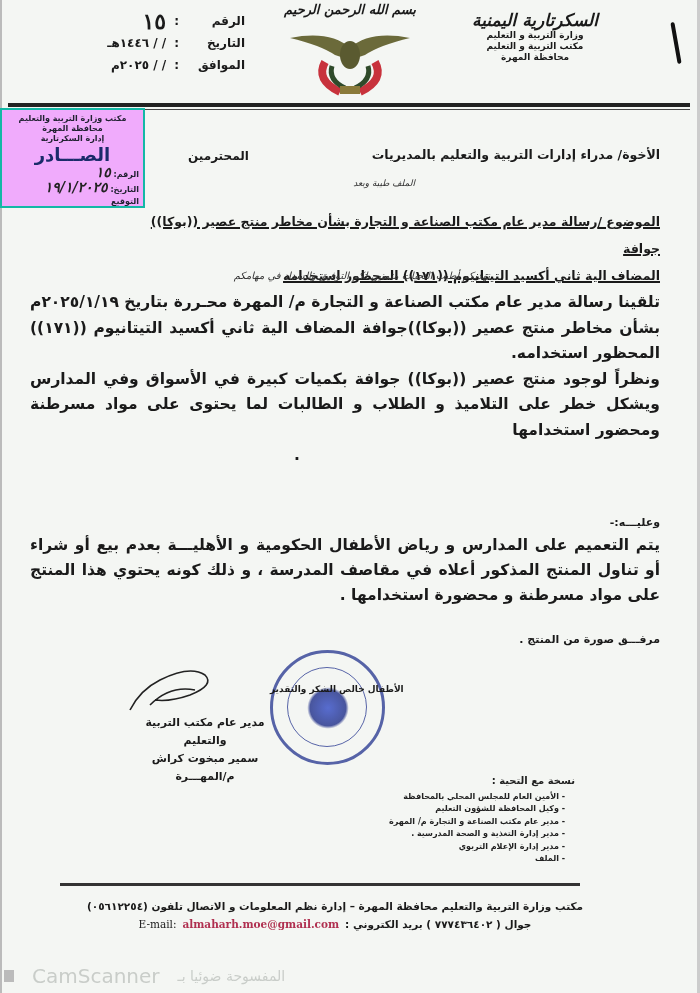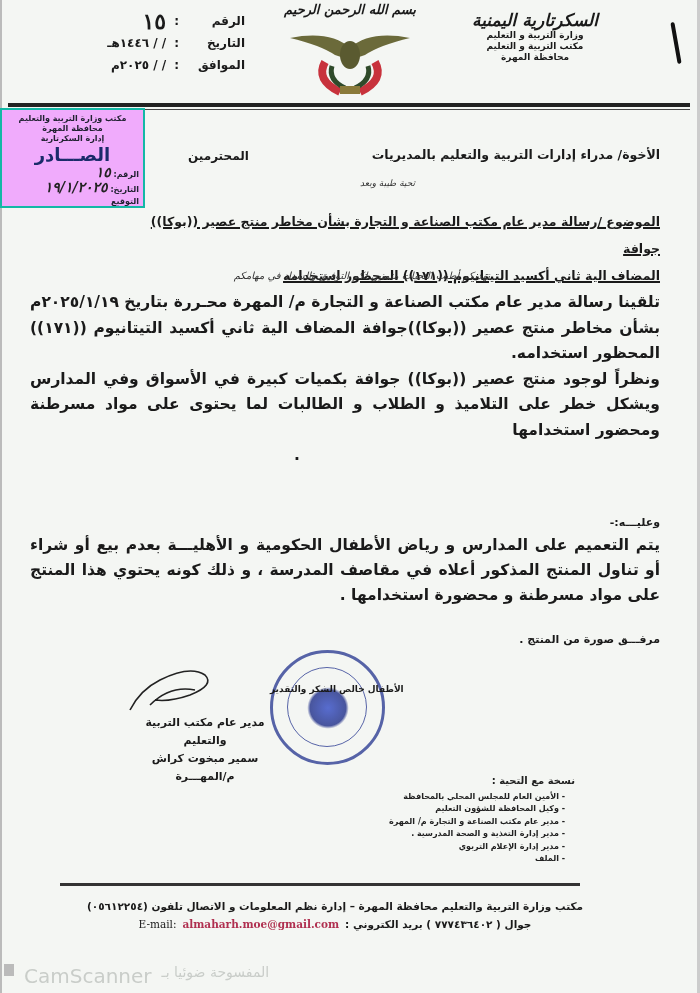--- a/index.html
+++ b/index.html
@@ -62,21 +62,21 @@
     .cc .cc-item { padding-right: 10px; }
 
     .rule-bottom { position: absolute; left: 60px; right: 120px; top: 883px; height: 3px; background: #333; }
 
     
     .footer { position: absolute; left: 70px; top: 897px; width: 530px; text-align: center; font-size: 10.5px; font-weight: bold; line-height: 18px; }
     .footer .email-row { display: flex; justify-content: center; gap: 6px; direction: rtl; }
     .footer .email { color: #b03050; font-family: "DejaVu Serif", serif; direction: ltr; }
     .footer .email-lbl { font-family: "DejaVu Serif", serif; font-weight: normal; direction: ltr; }
 
-    .watermark { position: absolute; left: 4px; top: 964px; font-size: 20px; color: #c9cdc9; direction: ltr; display: flex; gap: 10px; align-items: flex-start; }
+    .watermark { position: absolute; left: 4px; top: 964px; font-size: 20px; color: #c9cdc9; direction: ltr; display: flex; gap: 18px; align-items: center; }
     .watermark .ar { font-size: 14px; direction: rtl; }
     .watermark .logo { width: 10px; height: 12px; background: #bbb; }
     .right-edge { position: absolute; right: 0; top: 0; width: 3px; height: 993px; background: #ccc; }
     .left-edge { position: absolute; left: 0; top: 0; width: 2px; height: 993px; background: #bbb; }
   </style>
 </head>
 <body>
 
 <div class="page">
   <div class="left-edge"></div>
@@ -138,21 +138,21 @@
     <div class="meta">
       <span>التوقيع</span>
     </div>
   </div>
 
   <div class="addressee">
     <span>الأخوة/</span>
     <span>مدراء إدارات التربية والتعليم بالمديريات</span>
   </div>
   <div class="respected">المحترمين</div>
-  <div class="hand-note-1">تحية طيبة وبعد</div>
+  <div class="hand-note-1">الملف طيبة وبعد</div>
 
   <div class="subject">
     <div><span>الموضوع /</span><span>رسالة مدير عام مكتب الصناعة و التجارة بشأن مخاطر منتج عصير ((بوكا)) جوافة</span></div>
     <div><span>المضاف الية ثاني أكسيد التيتانيوم ((١٧١)) المحظور استخدامه</span></div>
   </div>
   <div class="hand-note-2">نهديكم أطيب التحيات متمنين لكم التوفيق والسداد في مهامكم</div>
 
   <div class="body-text">
     <p class="p-first">تلقينا رسالة مدير عام مكتب الصناعة و التجارة م/ المهرة محـررة بتاريخ ٢٠٢٥/١/١٩م بشأن مخاطر منتج عصير ((بوكا))جوافة المضاف الية ثاني أكسيد التيتانيوم ((١٧١)) المحظور استخدامه.</p>
     <p>ونظراً لوجود منتج عصير ((بوكا)) جوافة بكميات كبيرة في الأسواق وفي المدارس ويشكل خطر على التلاميذ و الطلاب و الطالبات لما يحتوى على مواد مسرطنة ومحضور استخدامها</p>

